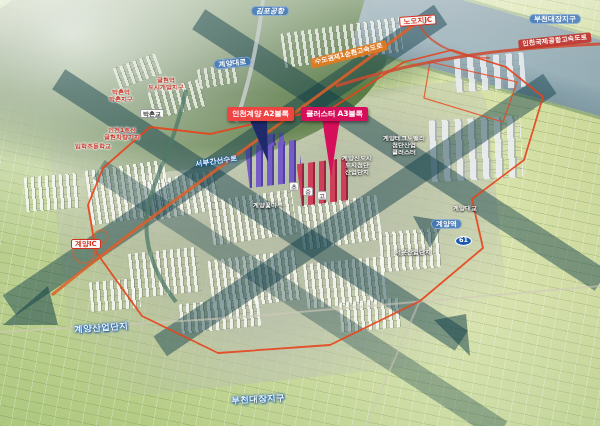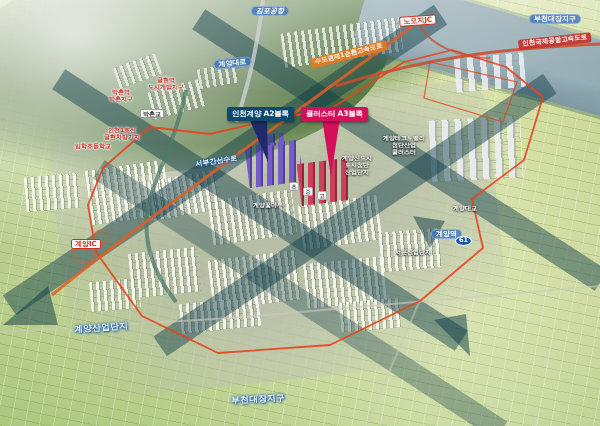--- a/index.html
+++ b/index.html
@@ -81,21 +81,21 @@
     text-shadow:0 0 2px #1d5fa8,0 0 3px #1d5fa8,1px 1px 2px #1d5fa8;}
   .shield{background:#1a57ae;color:#fff;font-size:6.5px;font-weight:bold;
     padding:0 3px;border-radius:50%;border:1px solid #fff;}
   .school{background:rgba(255,255,255,.95);color:#223;font-size:6px;
     padding:0 1px;border-radius:2px;border:1px solid #aaa;}
   .lab span{display:block;}
 
   
   .callout{position:absolute;color:#fff;font-weight:bold;font-size:7.5px;letter-spacing:-.2px;
     padding:2px 5px;border-radius:2px;white-space:nowrap;box-shadow:1px 2px 3px rgba(0,0,0,.4);}
-  .callout.navy{background:#0c4a6e;}
+  .callout.navy{background:#ef4444;}
   .callout.red{background:#d60f5a;}
 </style>
 </head>
 <body>
 
 <div class="map">
 
   <div class="layer l-fields"></div>
   <div class="l-urban" style="position:absolute"></div>
   <div class="layer l-mountain" style="position:absolute"></div>
@@ -183,21 +183,21 @@
       <div class="lab text-white" style="left: 342px; top: 154px;">
         <span>계양신도시</span>
         <span>도시첨단</span>
         <span>산업단지</span>
       </div>
       <div class="lab text-white" style="left: 383px; top: 134px;">
         <span>계양테크노밸리</span>
         <span>첨단산업</span>
         <span>클러스터</span>
       </div>
-      <div class="lab pill-blue" style="left: 431px; top: 229px;">계양역</div>
+      <div class="lab pill-blue" style="left: 431px; top: 219px;">계양역</div>
       <div class="lab text-white" style="left: 453px; top: 204px;">계양대교</div>
       <div class="lab shield" style="left: 455px; top: 236px;">61</div>
       <div class="lab text-white" style="left: 395px; top: 248px;">서운산업단지</div>
       <div class="lab pill-white-red" style="left: 71px; top: 239px;">계양IC</div>
       <div class="lab text-blue-outline" style="left: 74px; top: 324px; transform: rotate(-4deg);">계양산업단지</div>
       <div class="lab text-blue-outline" style="left: 231px; top: 395px; transform: rotate(-3deg);">부천대장지구</div>
     </div>
 
   <div class="callout navy" style="left:227px;top:107px">
     <span>인천계양 A2블록</span>

